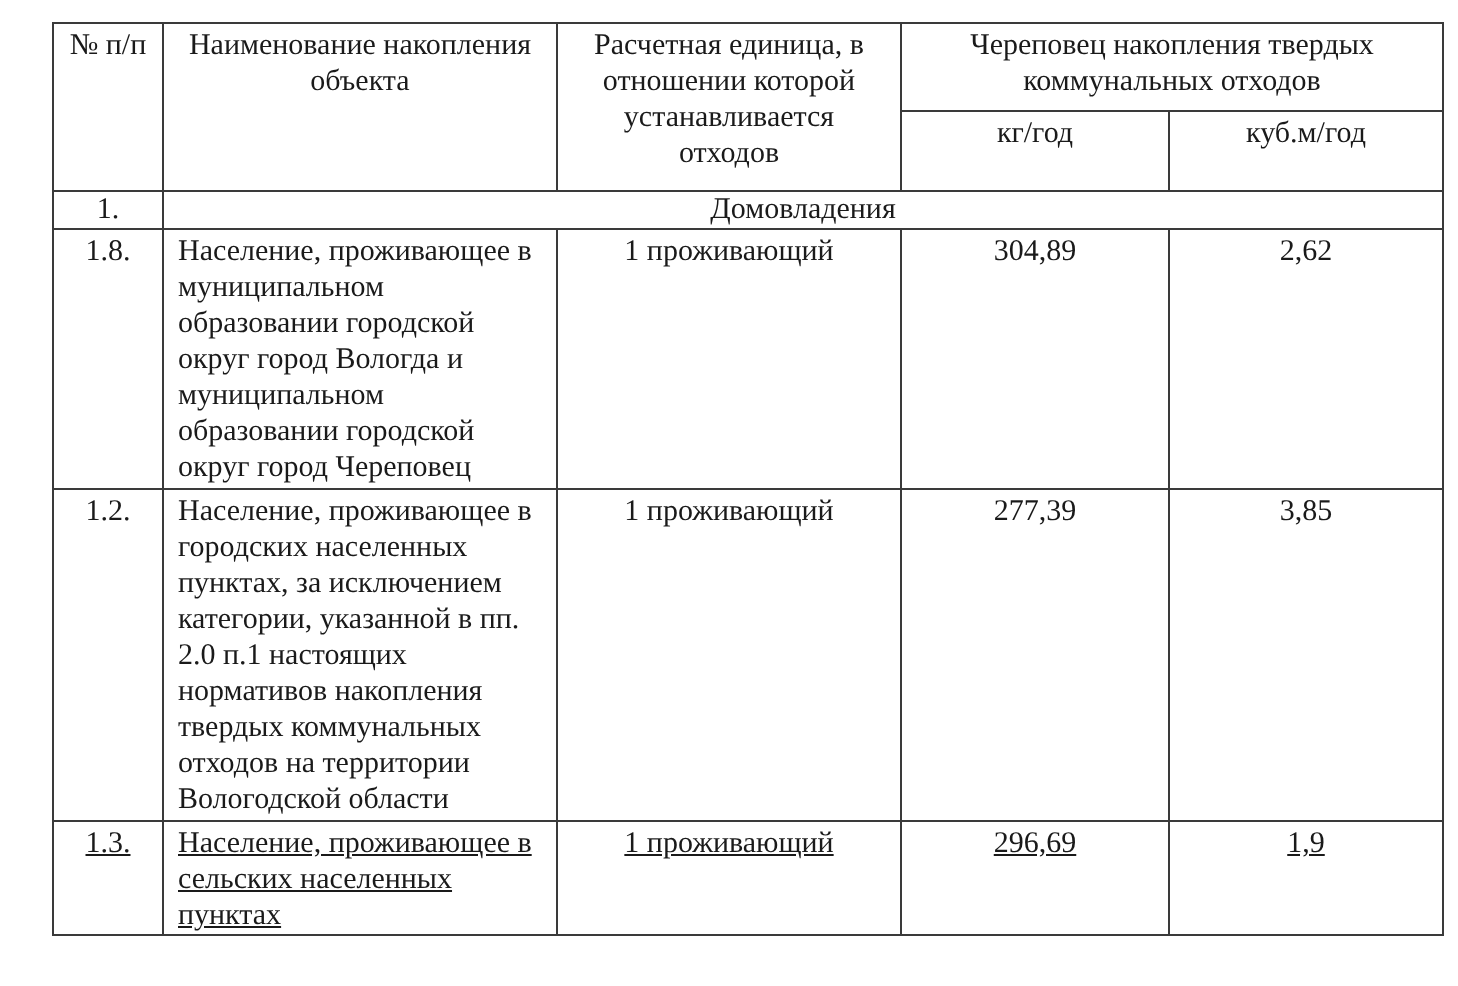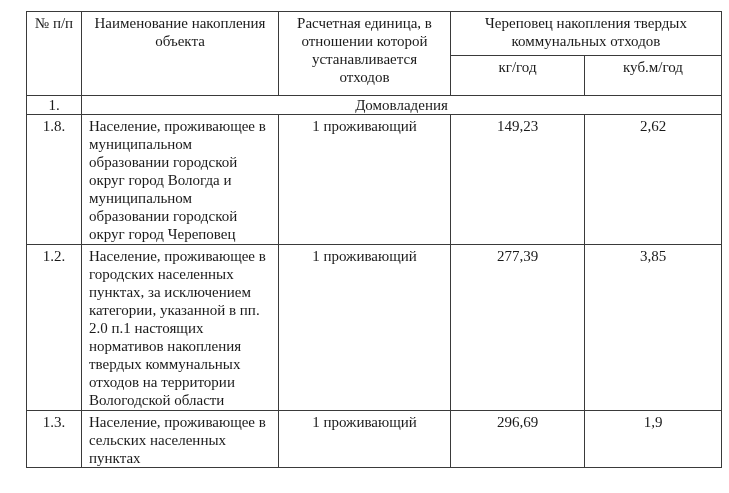--- a/index.html
+++ b/index.html
@@ -31,21 +31,21 @@
       padding: 2px 7px 0 7px;
       font-weight: normal;
     }
     .c-center { text-align: center; }
     .c-left { text-align: left; margin-top: 40px; }
     .hdr-main { height: 44px; }
     .hdr-sub { height: 40px; }
     .row-section td { height: 15px; padding-top: 0; padding-bottom: 0; }
     .row-11 td { height: 127px; }
     .row-12 td { height: 163px; }
-    .row-13 td { height: 51px; }
+    .row-13 td { height: 51px; text-decoration: underline; }
     .num-cell { padding-left: 4px; padding-right: 4px; }
     .section-title { text-align: center; }
   </style>
 </head>
 <body>
 
 <table class="doc-table">
   <colgroup>
     <col style="width:55px">
     <col style="width:197px">
@@ -67,21 +67,21 @@
   </thead>
   <tbody>
     <tr class="row-section">
       <td class="c-center num-cell">1.</td>
       <td class="section-title" colspan="4">Домовладения</td>
     </tr>
     <tr class="row-11">
       <td class="c-center num-cell">1.8.</td>
       <td class="c-left">Население, проживающее в муниципальном образовании городской округ город Вологда и муниципальном образовании городской округ город Череповец</td>
       <td class="c-center">1 проживающий</td>
-      <td class="c-center">149,23</td>
+      <td class="c-center">304,89</td>
       <td class="c-center">2,62</td>
     </tr>
     <tr class="row-12">
       <td class="c-center num-cell">1.2.</td>
       <td class="c-left">Население, проживающее в городских населенных пунктах, за исключением категории, указанной в пп. 2.0 п.1 настоящих нормативов накопления твердых коммунальных отходов на территории Вологодской области</td>
       <td class="c-center">1 проживающий</td>
       <td class="c-center">277,39</td>
       <td class="c-center">3,85</td>
     </tr>
     <tr class="row-13">

